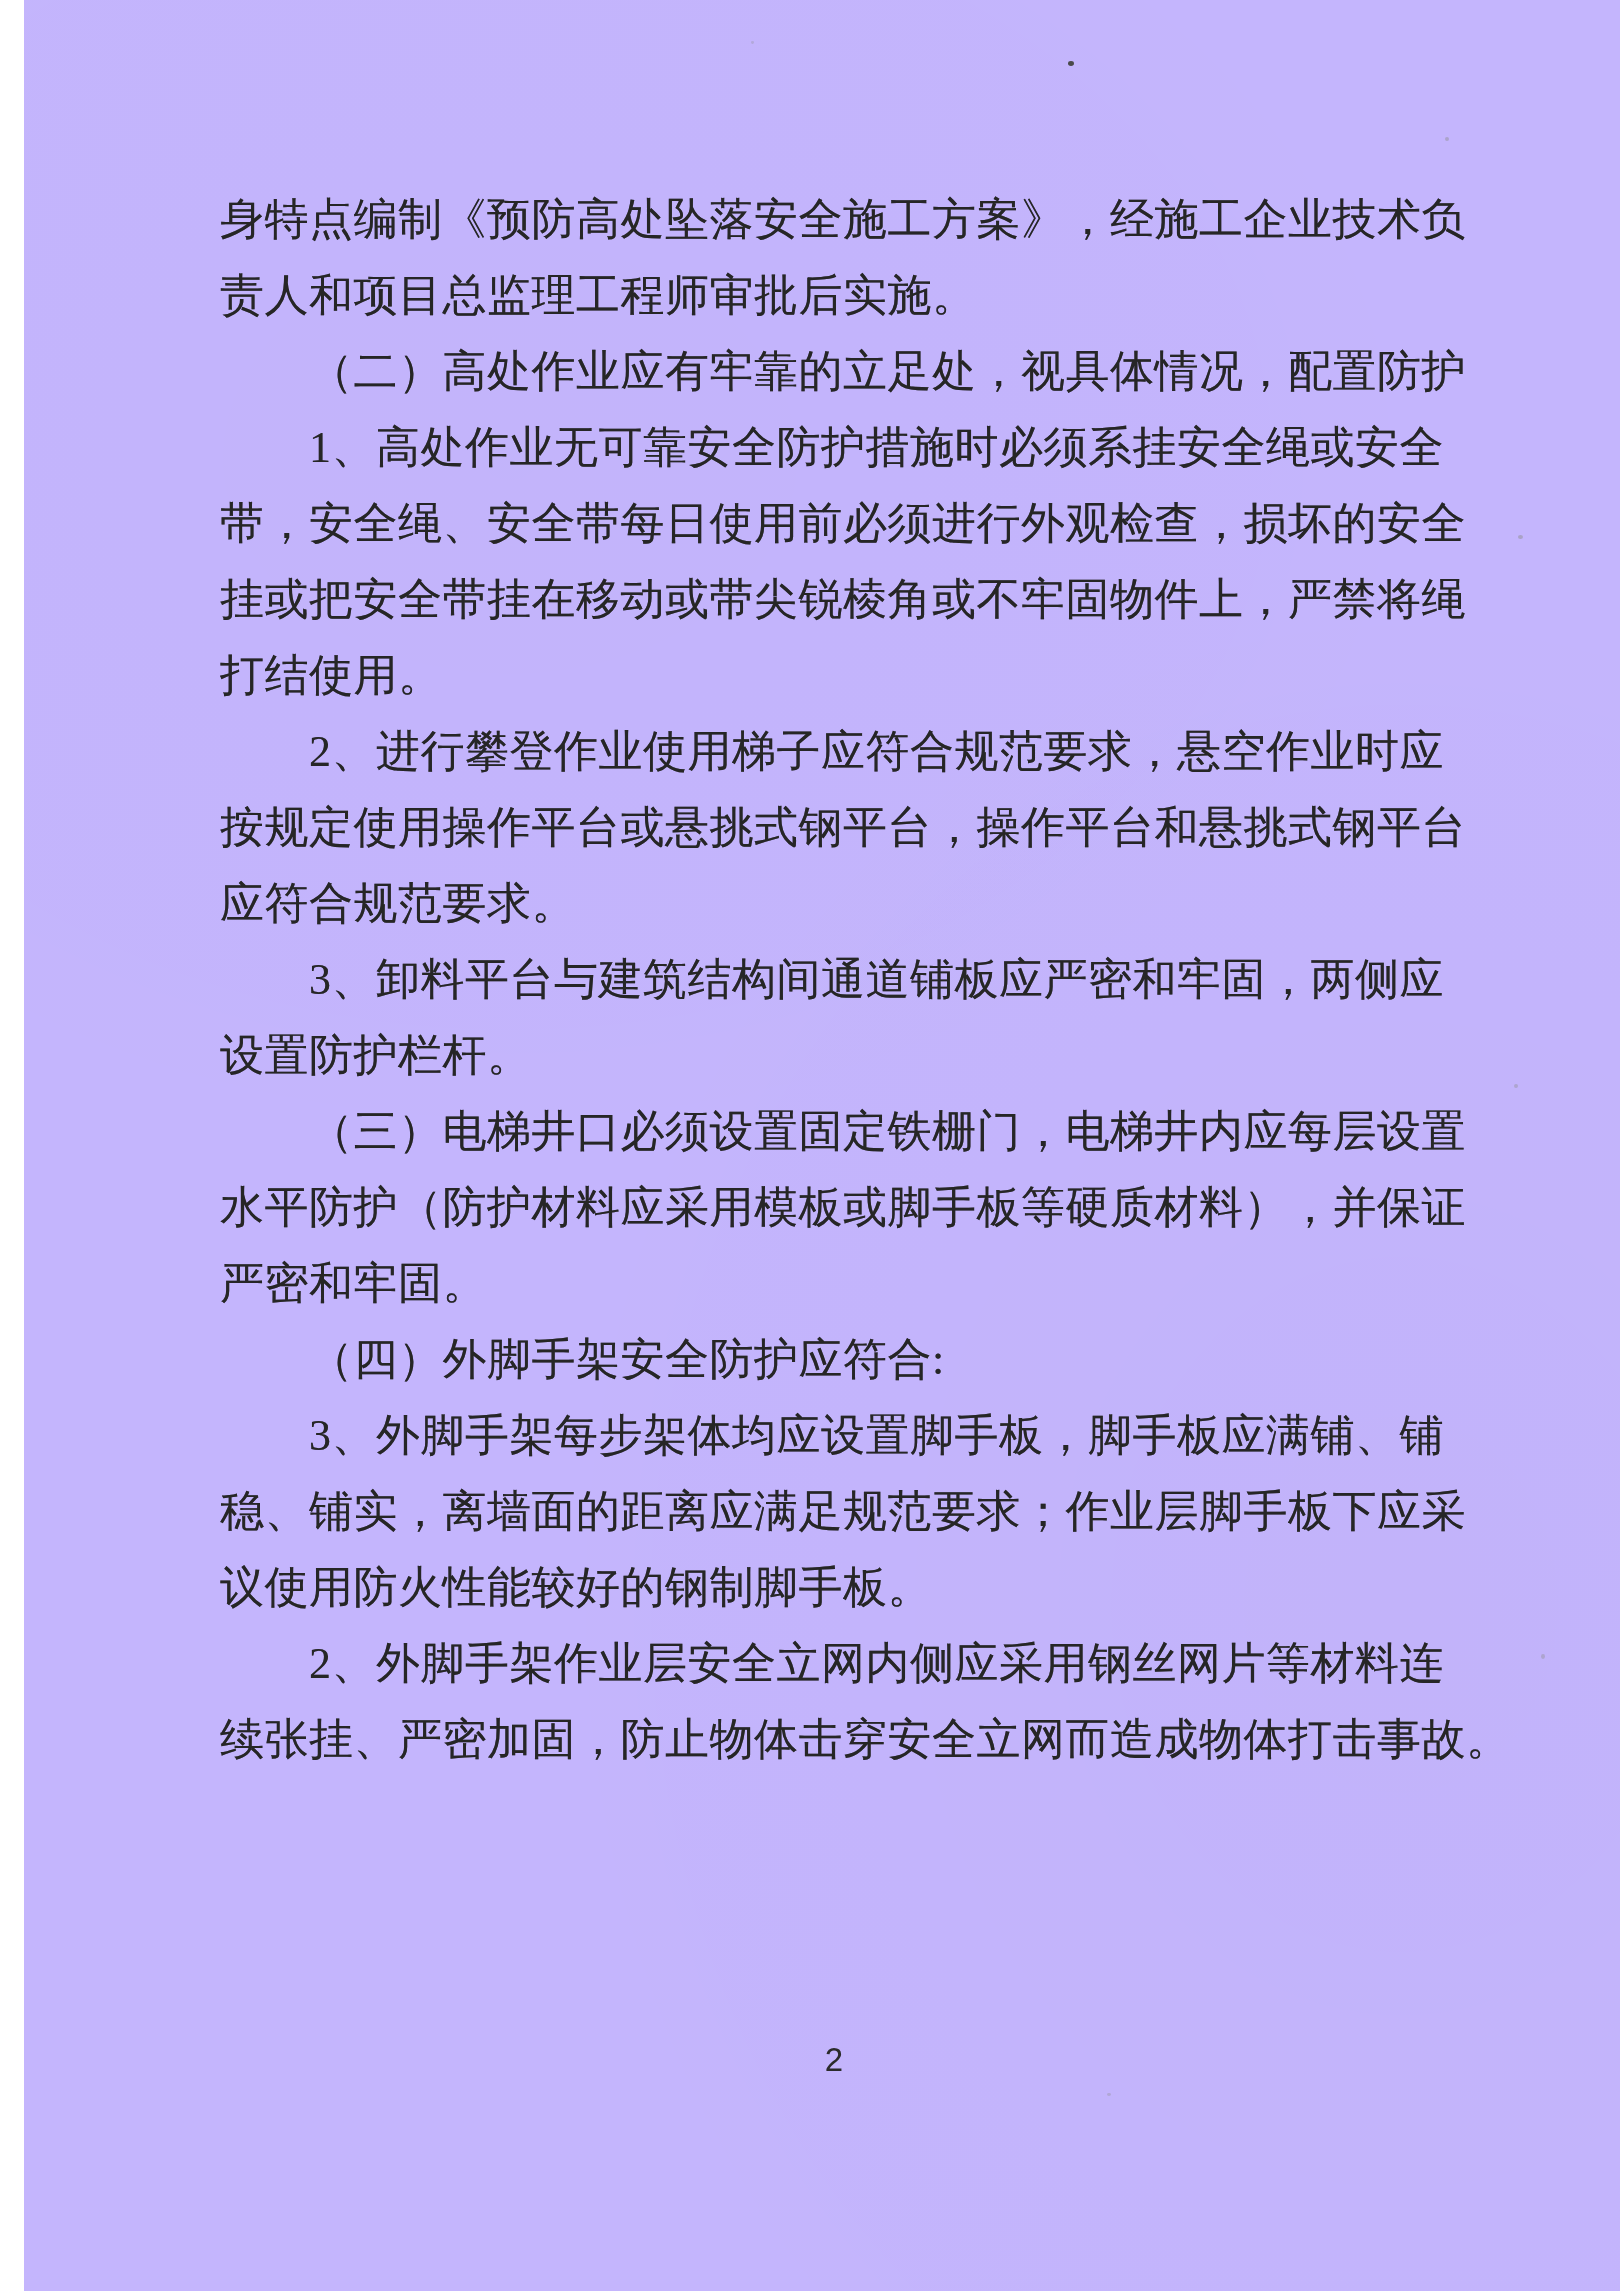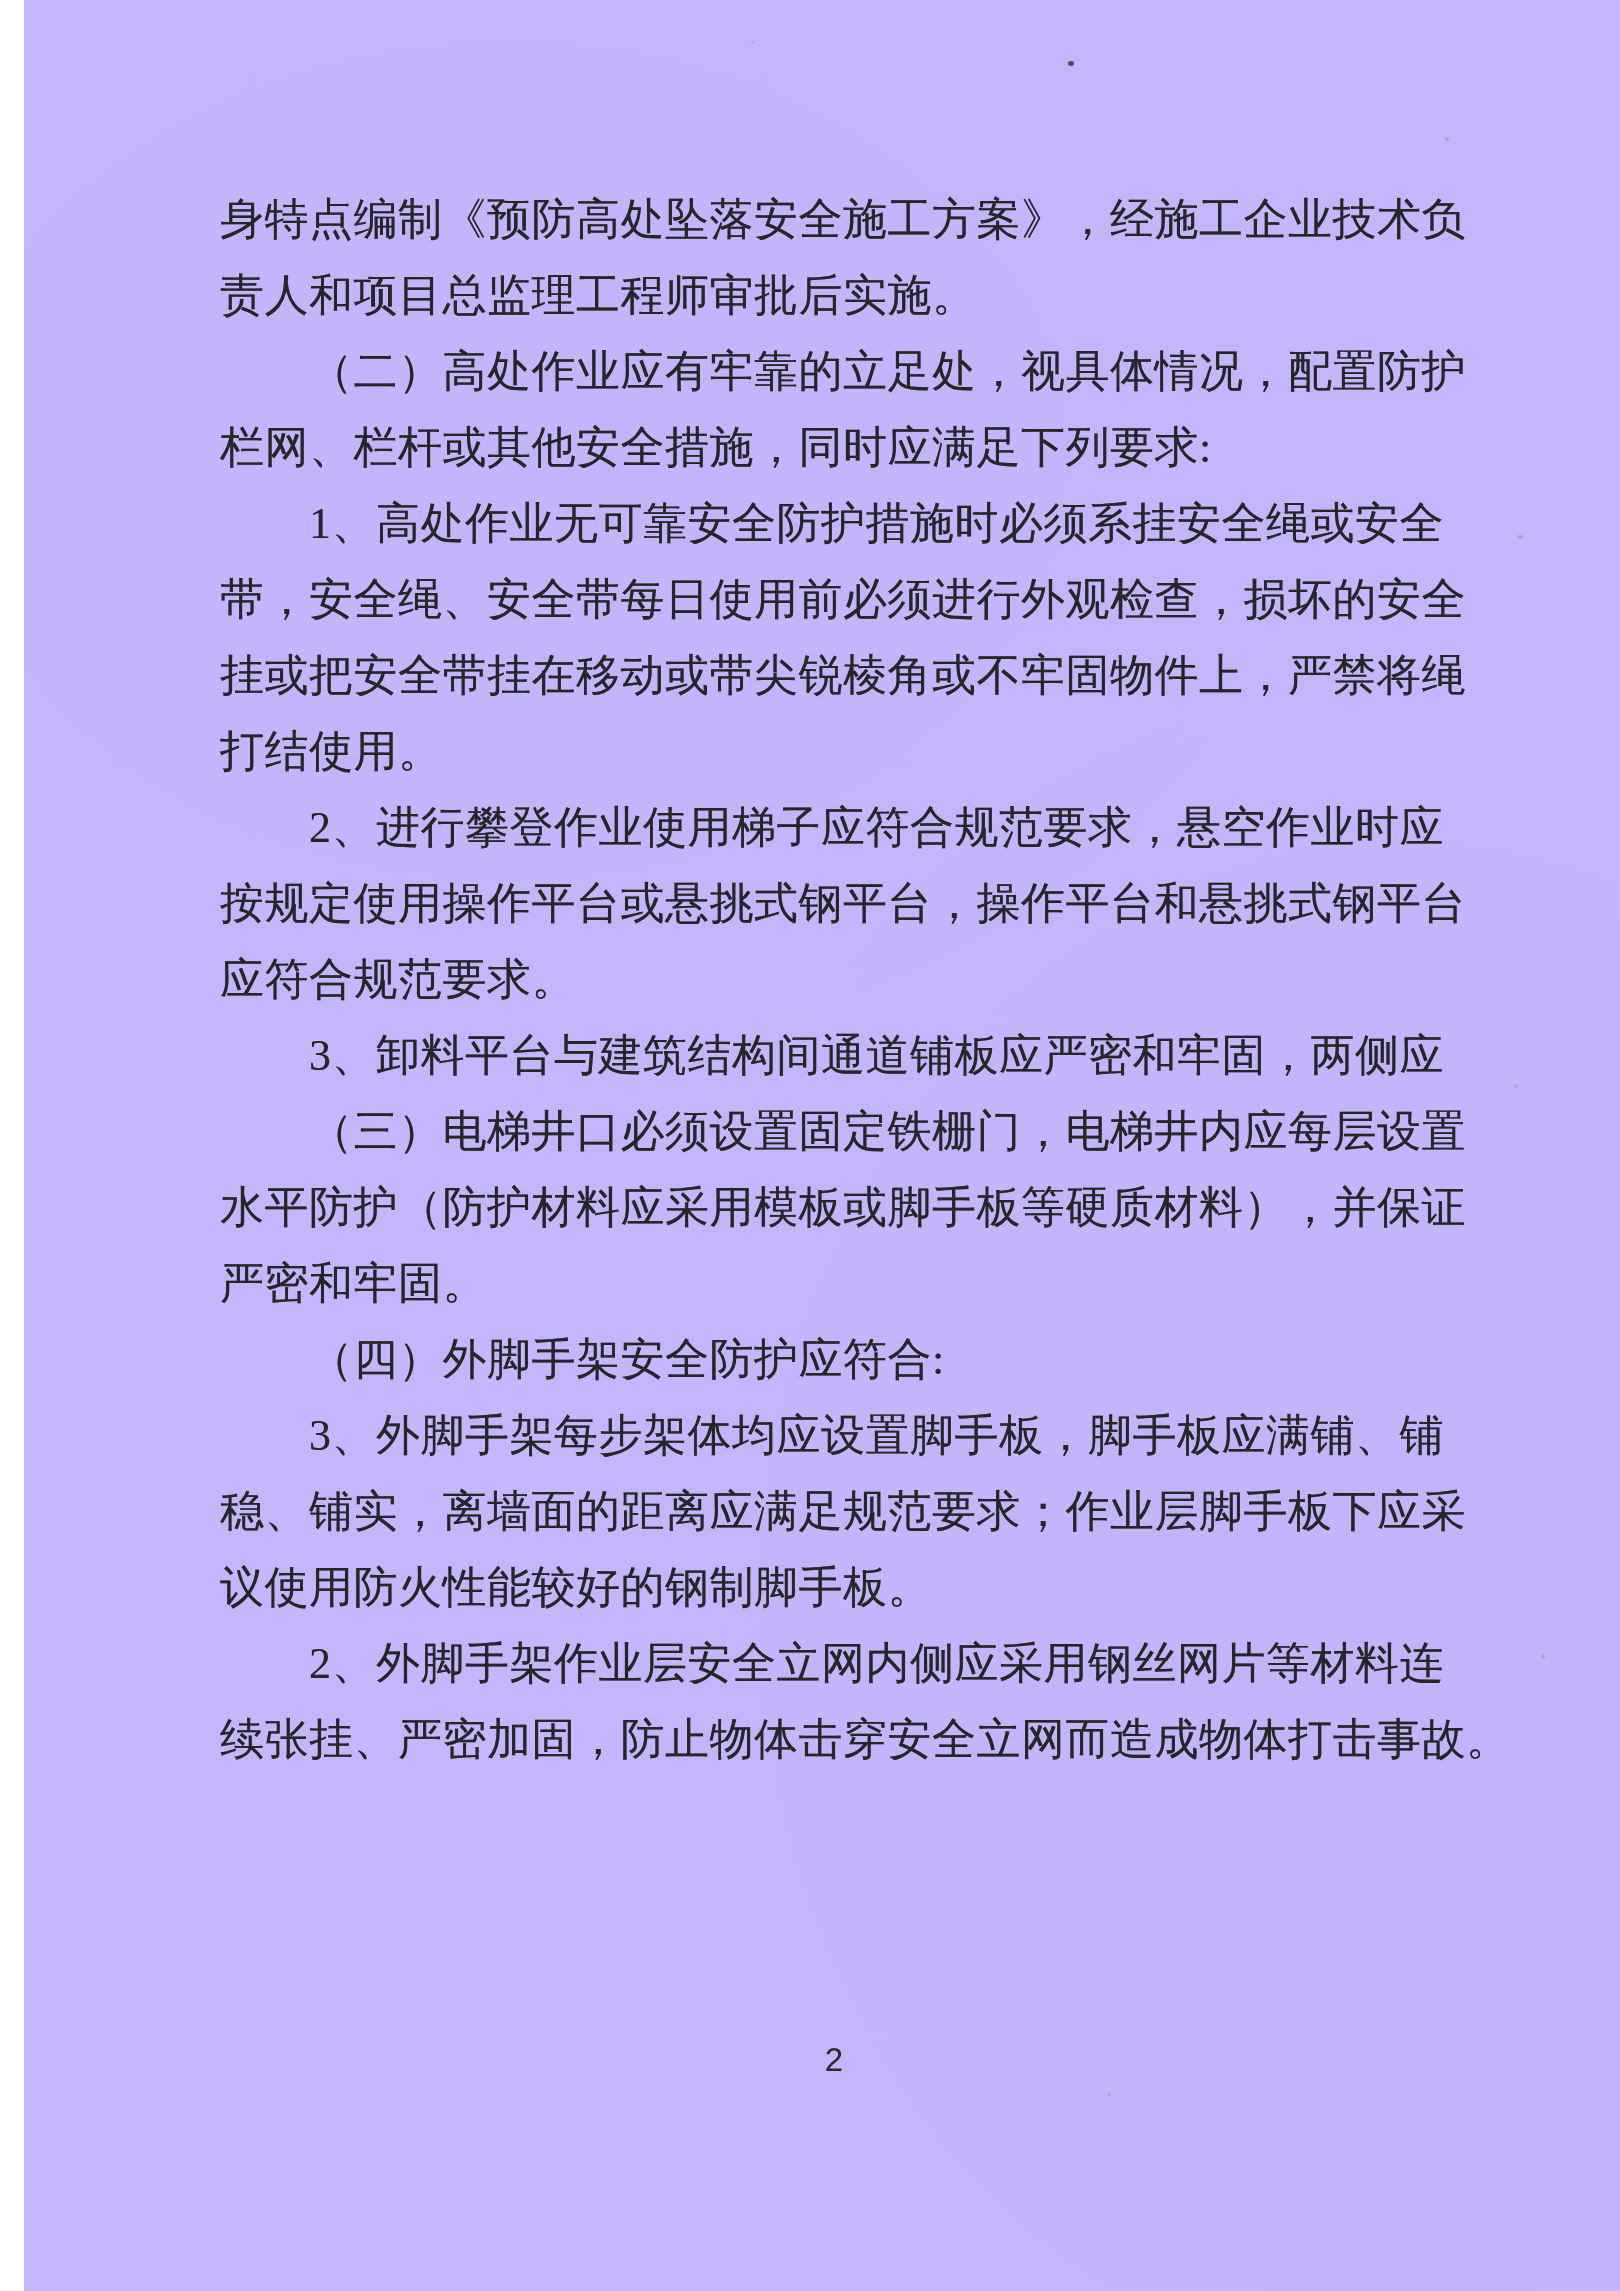--- a/index.html
+++ b/index.html
@@ -69,29 +69,29 @@
 </style>
 </head>
 <body>
 
 <div class="page">
 
   <div class="text-block">
       <div class="line">身特点编制《预防高处坠落安全施工方案》，经施工企业技术负</div>
       <div class="line">责人和项目总监理工程师审批后实施。</div>
       <div class="line indent">（二）高处作业应有牢靠的立足处，视具体情况，配置防护</div>
-      <div class="line">栏网、栏杆或其他安全措施，同时应满足下列要求:</div>
       <div class="line indent">1、高处作业无可靠安全防护措施时必须系挂安全绳或安全</div>
       <div class="line">带，安全绳、安全带每日使用前必须进行外观检查，损坏的安全</div>
       <div class="line">挂或把安全带挂在移动或带尖锐棱角或不牢固物件上，严禁将绳</div>
       <div class="line">打结使用。</div>
       <div class="line indent">2、进行攀登作业使用梯子应符合规范要求，悬空作业时应</div>
       <div class="line">按规定使用操作平台或悬挑式钢平台，操作平台和悬挑式钢平台</div>
       <div class="line">应符合规范要求。</div>
       <div class="line indent">3、卸料平台与建筑结构间通道铺板应严密和牢固，两侧应</div>
+      <div class="line">设置防护栏杆。</div>
       <div class="line indent">（三）电梯井口必须设置固定铁栅门，电梯井内应每层设置</div>
       <div class="line">水平防护（防护材料应采用模板或脚手板等硬质材料），并保证</div>
       <div class="line">严密和牢固。</div>
       <div class="line indent">（四）外脚手架安全防护应符合:</div>
       <div class="line indent">3、外脚手架每步架体均应设置脚手板，脚手板应满铺、铺</div>
       <div class="line">稳、铺实，离墙面的距离应满足规范要求；作业层脚手板下应采</div>
       <div class="line">议使用防火性能较好的钢制脚手板。</div>
       <div class="line indent">2、外脚手架作业层安全立网内侧应采用钢丝网片等材料连</div>
       <div class="line">续张挂、严密加固，防止物体击穿安全立网而造成物体打击事故。</div>
     </div>

